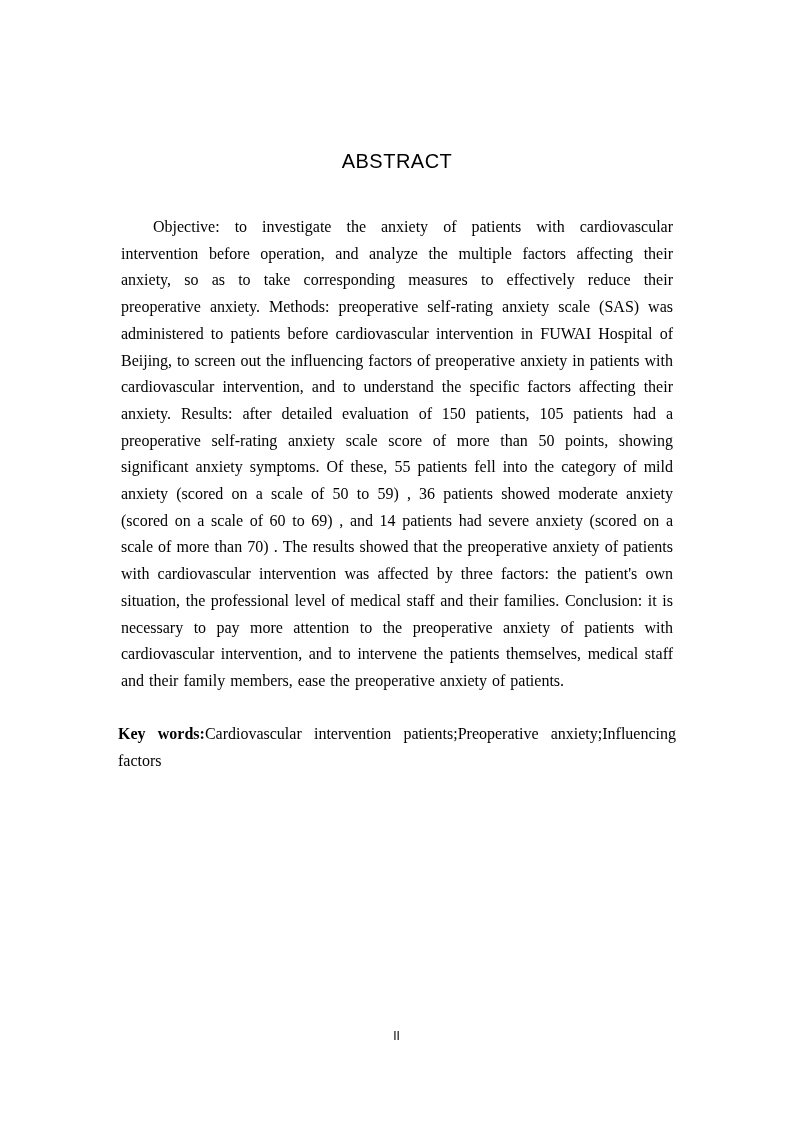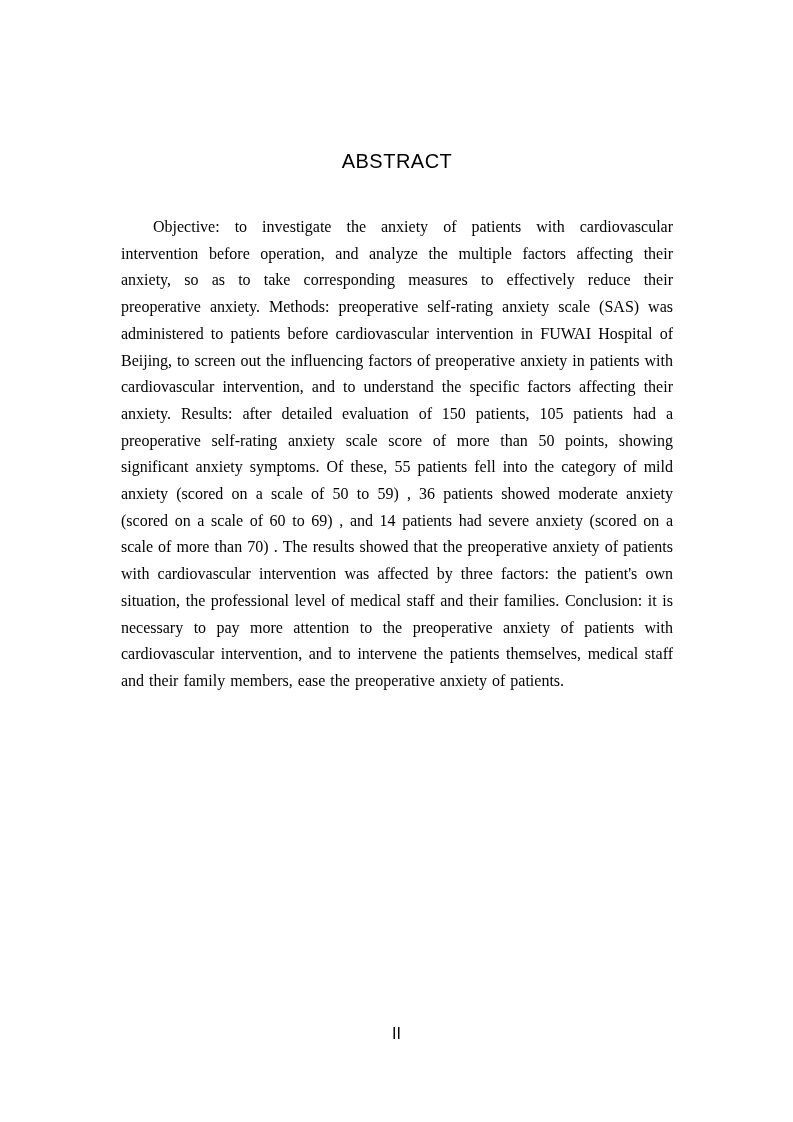--- a/index.html
+++ b/index.html
@@ -44,29 +44,30 @@
   .kw-label {
     font-weight: bold;
   }
   .page-number {
     position: absolute;
     left: 0;
     right: 0;
     bottom: 64px;
     text-align: center;
     font-family: "Liberation Sans", sans-serif;
-    font-size: 16px;
+    font-size: 12px;
     color: #000000;
   }
 </style>
 </head>
 <body>
 
 <div class="page">
 
   <h1 class="doc-title">ABSTRACT</h1>
 
   <p class="abstract-body">Objective: to investigate the anxiety of patients with cardiovascular intervention before operation, and analyze the multiple factors affecting their anxiety, so as to take corresponding measures to effectively reduce their preoperative anxiety. Methods: preoperative self-rating anxiety scale (SAS) was administered to patients before cardiovascular intervention in FUWAI Hospital of Beijing, to screen out the influencing factors of preoperative anxiety in patients with cardiovascular intervention, and to understand the specific factors affecting their anxiety. Results: after detailed evaluation of 150 patients, 105 patients had a preoperative self-rating anxiety scale score of more than 50 points, showing significant anxiety symptoms. Of these, 55 patients fell into the category of mild anxiety (scored on a scale of 50 to 59) , 36 patients showed moderate anxiety (scored on a scale of 60 to 69) , and 14 patients had severe anxiety (scored on a scale of more than 70) . The results showed that the preoperative anxiety of patients with cardiovascular intervention was affected by three factors: the patient's own situation, the professional level of medical staff and their families. Conclusion: it is necessary to pay more attention to the preoperative anxiety of patients with cardiovascular intervention, and to intervene the patients themselves, medical staff and their family members, ease the preoperative anxiety of patients.</p>
 
+  <p class="keywords-para"><span class="kw-label">Key words:</span><span>Cardiovascular intervention patients;Preoperative anxiety;Influencing factors</span></p>
 
   <div class="page-number">II</div>
 
 </div>
 
 </body></html>

